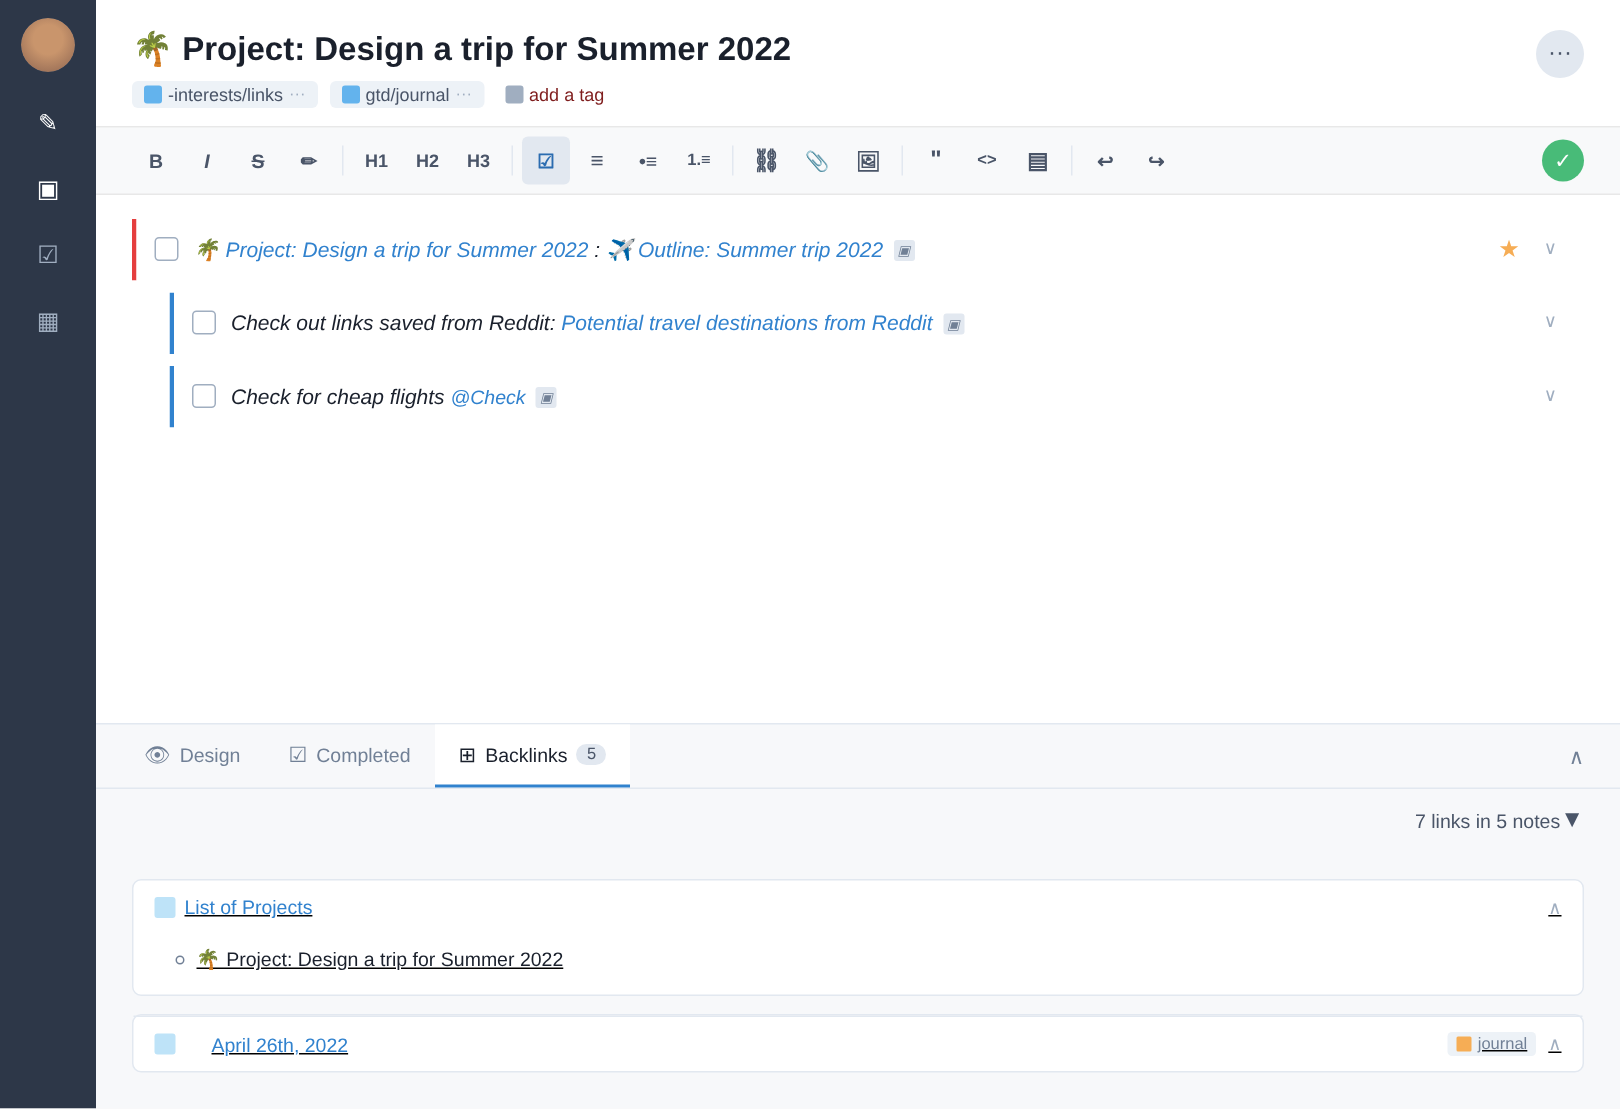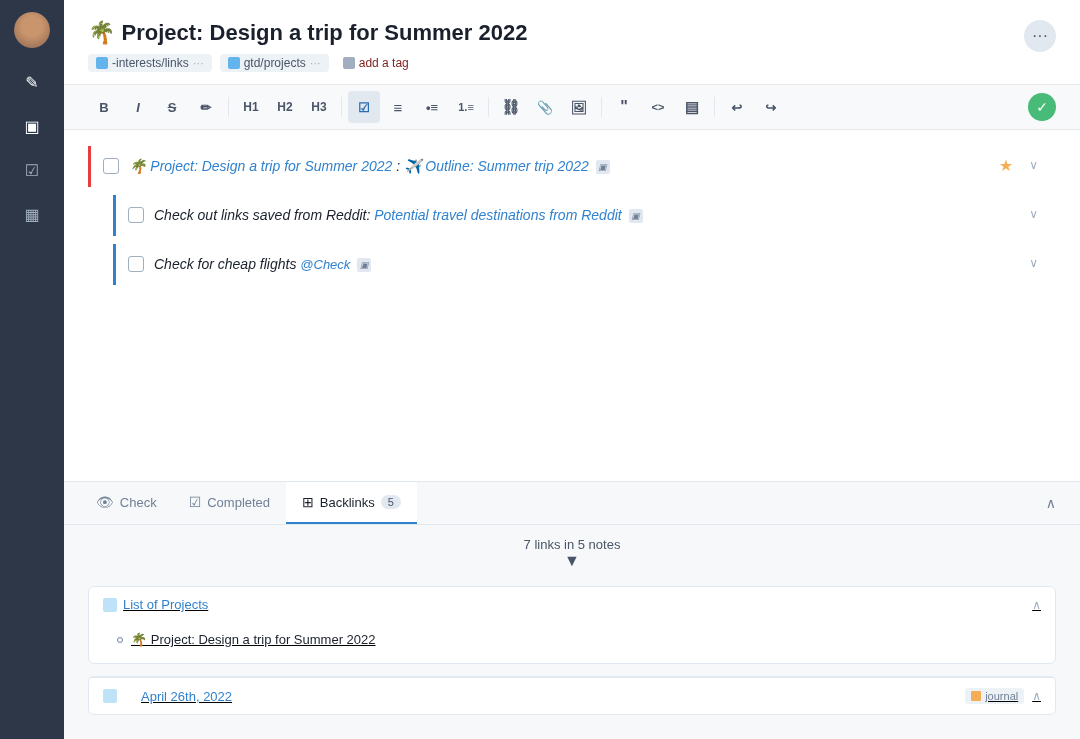--- a/index.html
+++ b/index.html
@@ -262,25 +262,24 @@
 
     
     .backlinks-content {
       padding: 12px 24px;
       overflow-y: auto;
       max-height: 260px;
     }
     .backlinks-summary {
       display: flex;
       align-items: center;
-      justify-content: center;
+      justify-content: flex-end;
       font-size: 13px;
       color: #4a5568;
-      margin-bottom: 16px;
-      flex-direction: column;
+      margin-bottom: 30px;
     }
     .filter-icon {
       color: #4a5568;
       cursor: pointer;
       font-size: 16px;
     }
     .backlink-group {
       margin-bottom: 12px;
       background: white;
       border-radius: 6px;
@@ -381,21 +380,21 @@
   <div class="header" style="position:relative;">
     <div class="header-title">🌴 Project: Design a trip for Summer 2022</div>
     <div class="header-tags">
       <div class="tag-chip">
         <span class="tag-icon"></span>
         <span>-interests/links</span>
         <span class="tag-dots">···</span>
       </div>
       <div class="tag-chip">
         <span class="tag-icon"></span>
-        <span>gtd/projects</span>
+        <span>gtd/journal</span>
         <span class="tag-dots">···</span>
       </div>
       <div class="add-tag">
         <span class="add-tag-icon"></span>
         <span>add a tag</span>
       </div>
     </div>
     <div class="more-btn">···</div>
   </div>
 
@@ -460,21 +459,21 @@
         <span class="doc-icon">▣</span>
       </div>
       <span class="todo-expand">∨</span>
     </div>
   </div>
 
   <div class="bottom-panel">
     <div class="bottom-tabs">
       <div class="bottom-tab">
         <span style="font-size:14px;">👁</span>
-        <span>Check</span>
+        <span>Design</span>
       </div>
       <div class="bottom-tab">
         <span style="font-size:14px;">☑</span>
         <span>Completed</span>
       </div>
       <div class="bottom-tab active">
         <span style="font-size:14px;">⊞</span>
         <span>Backlinks</span>
         <span class="tab-count">5</span>
       </div>

